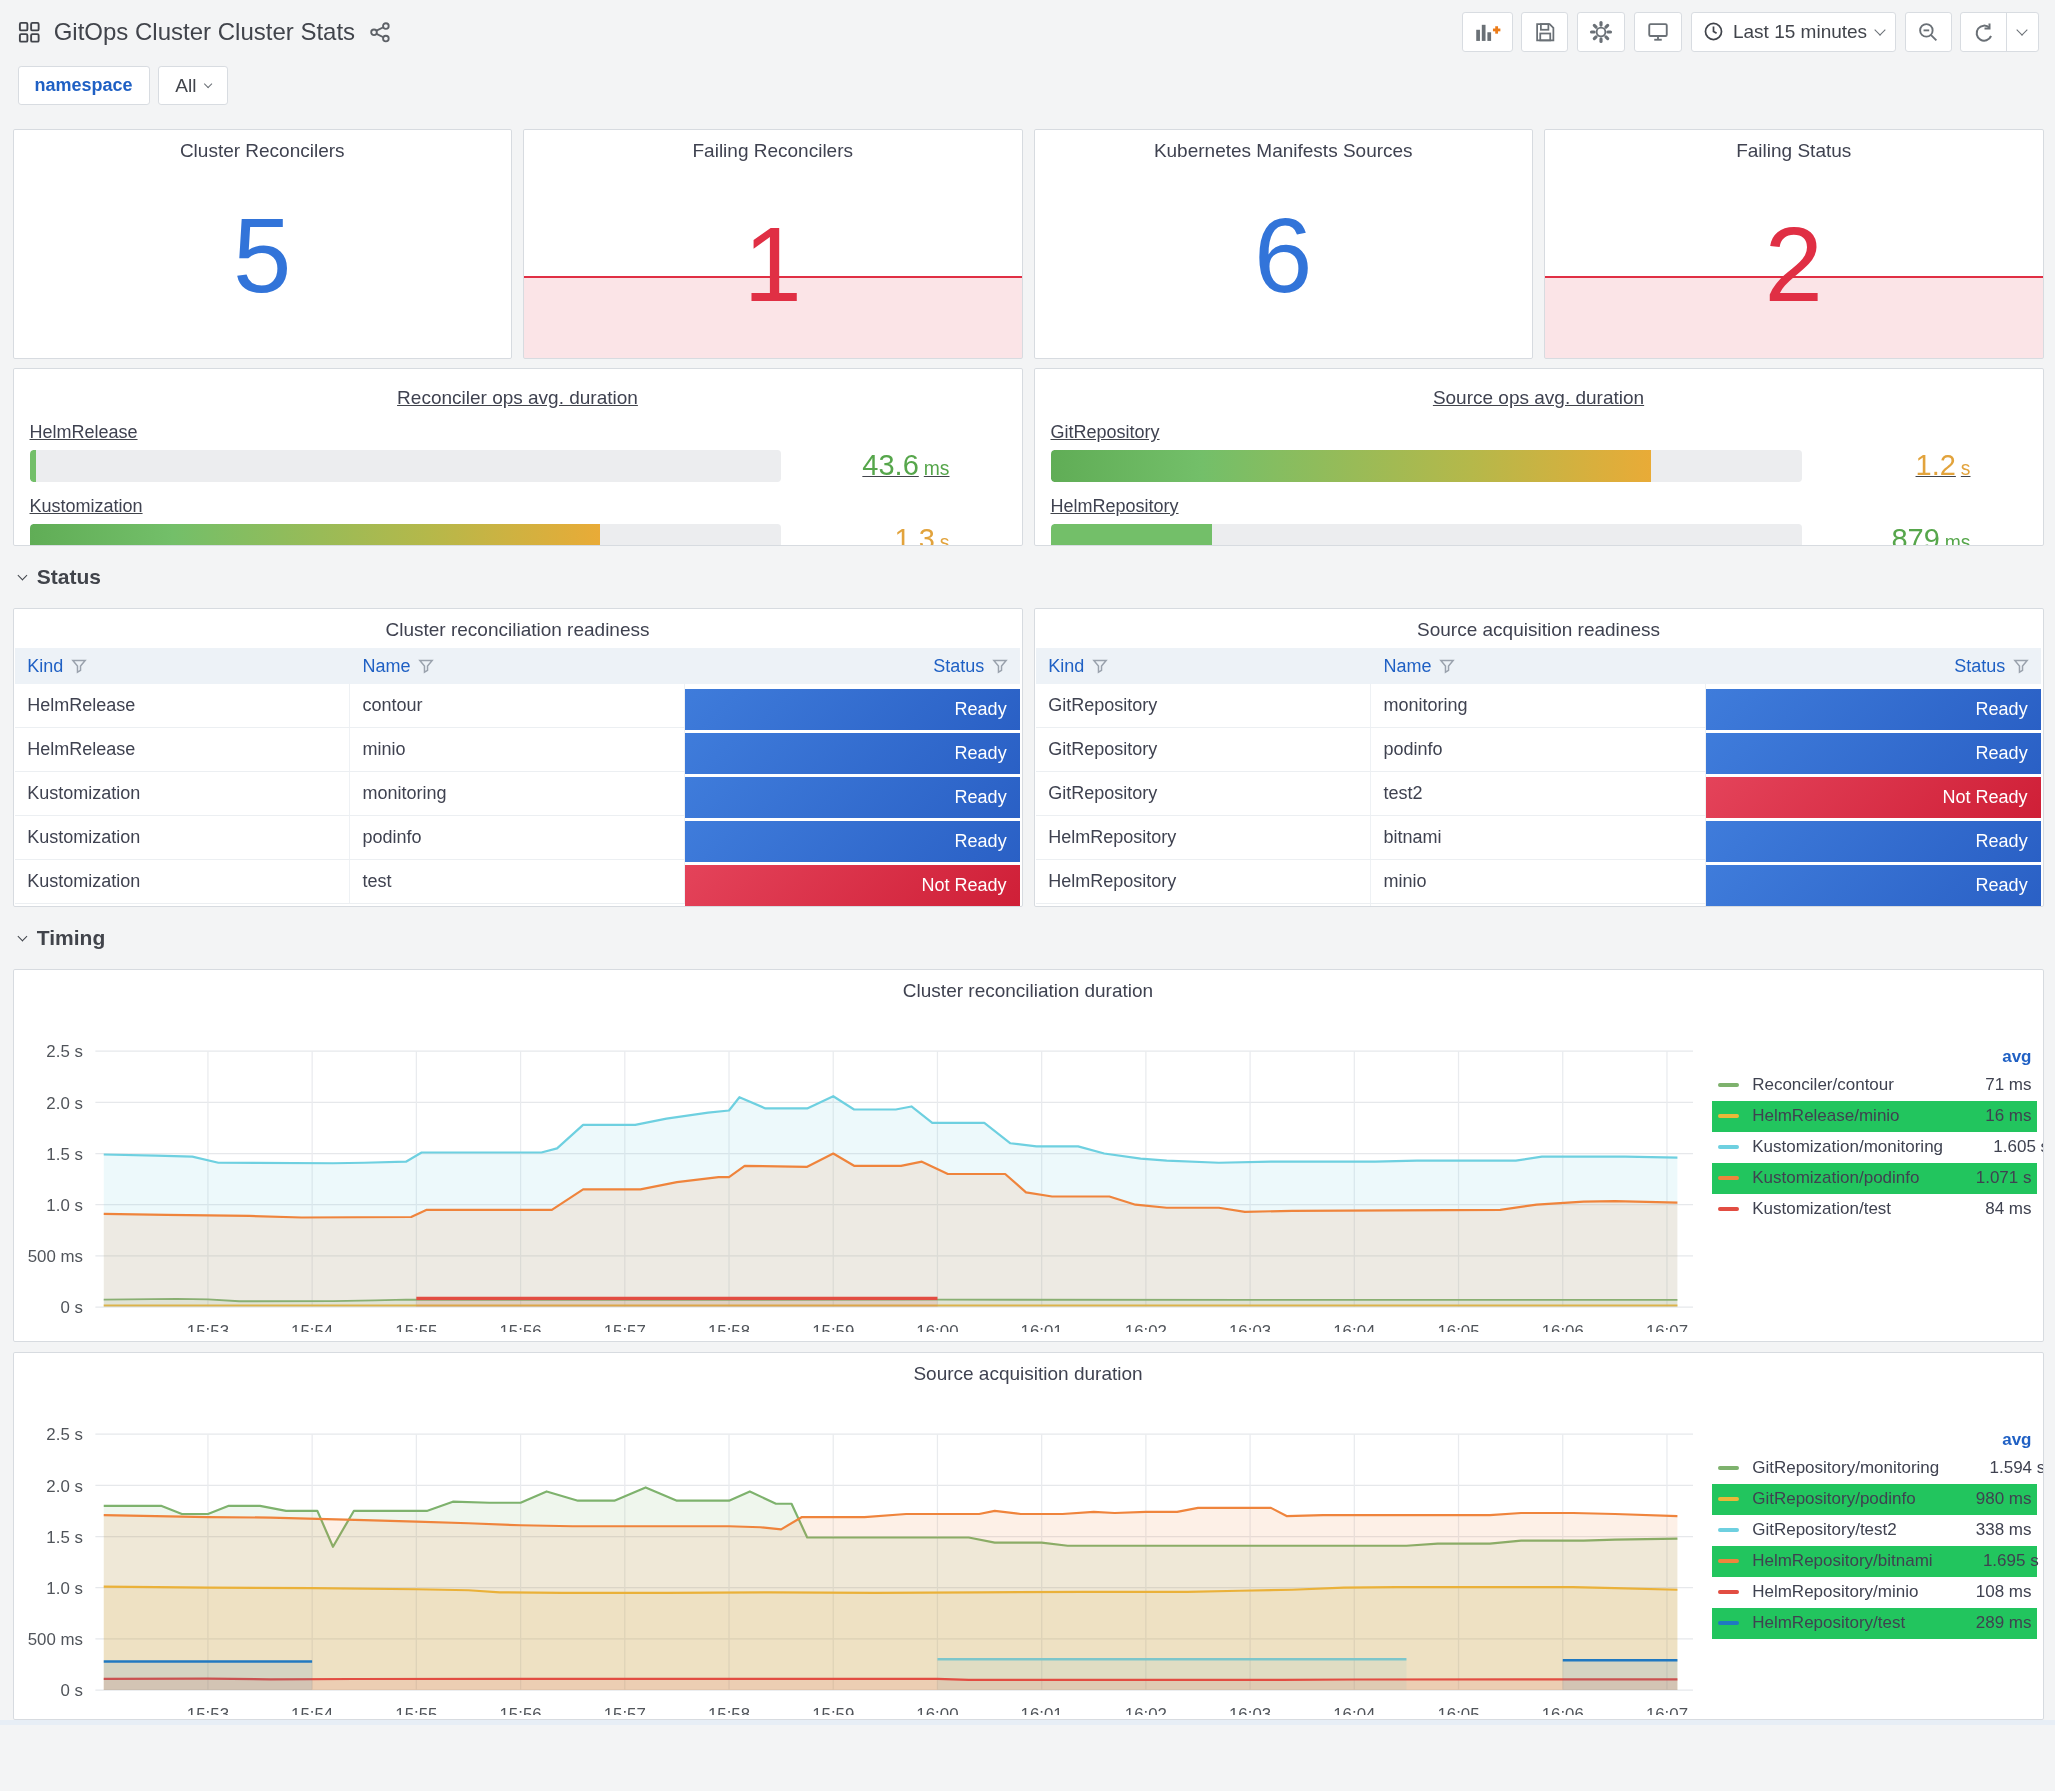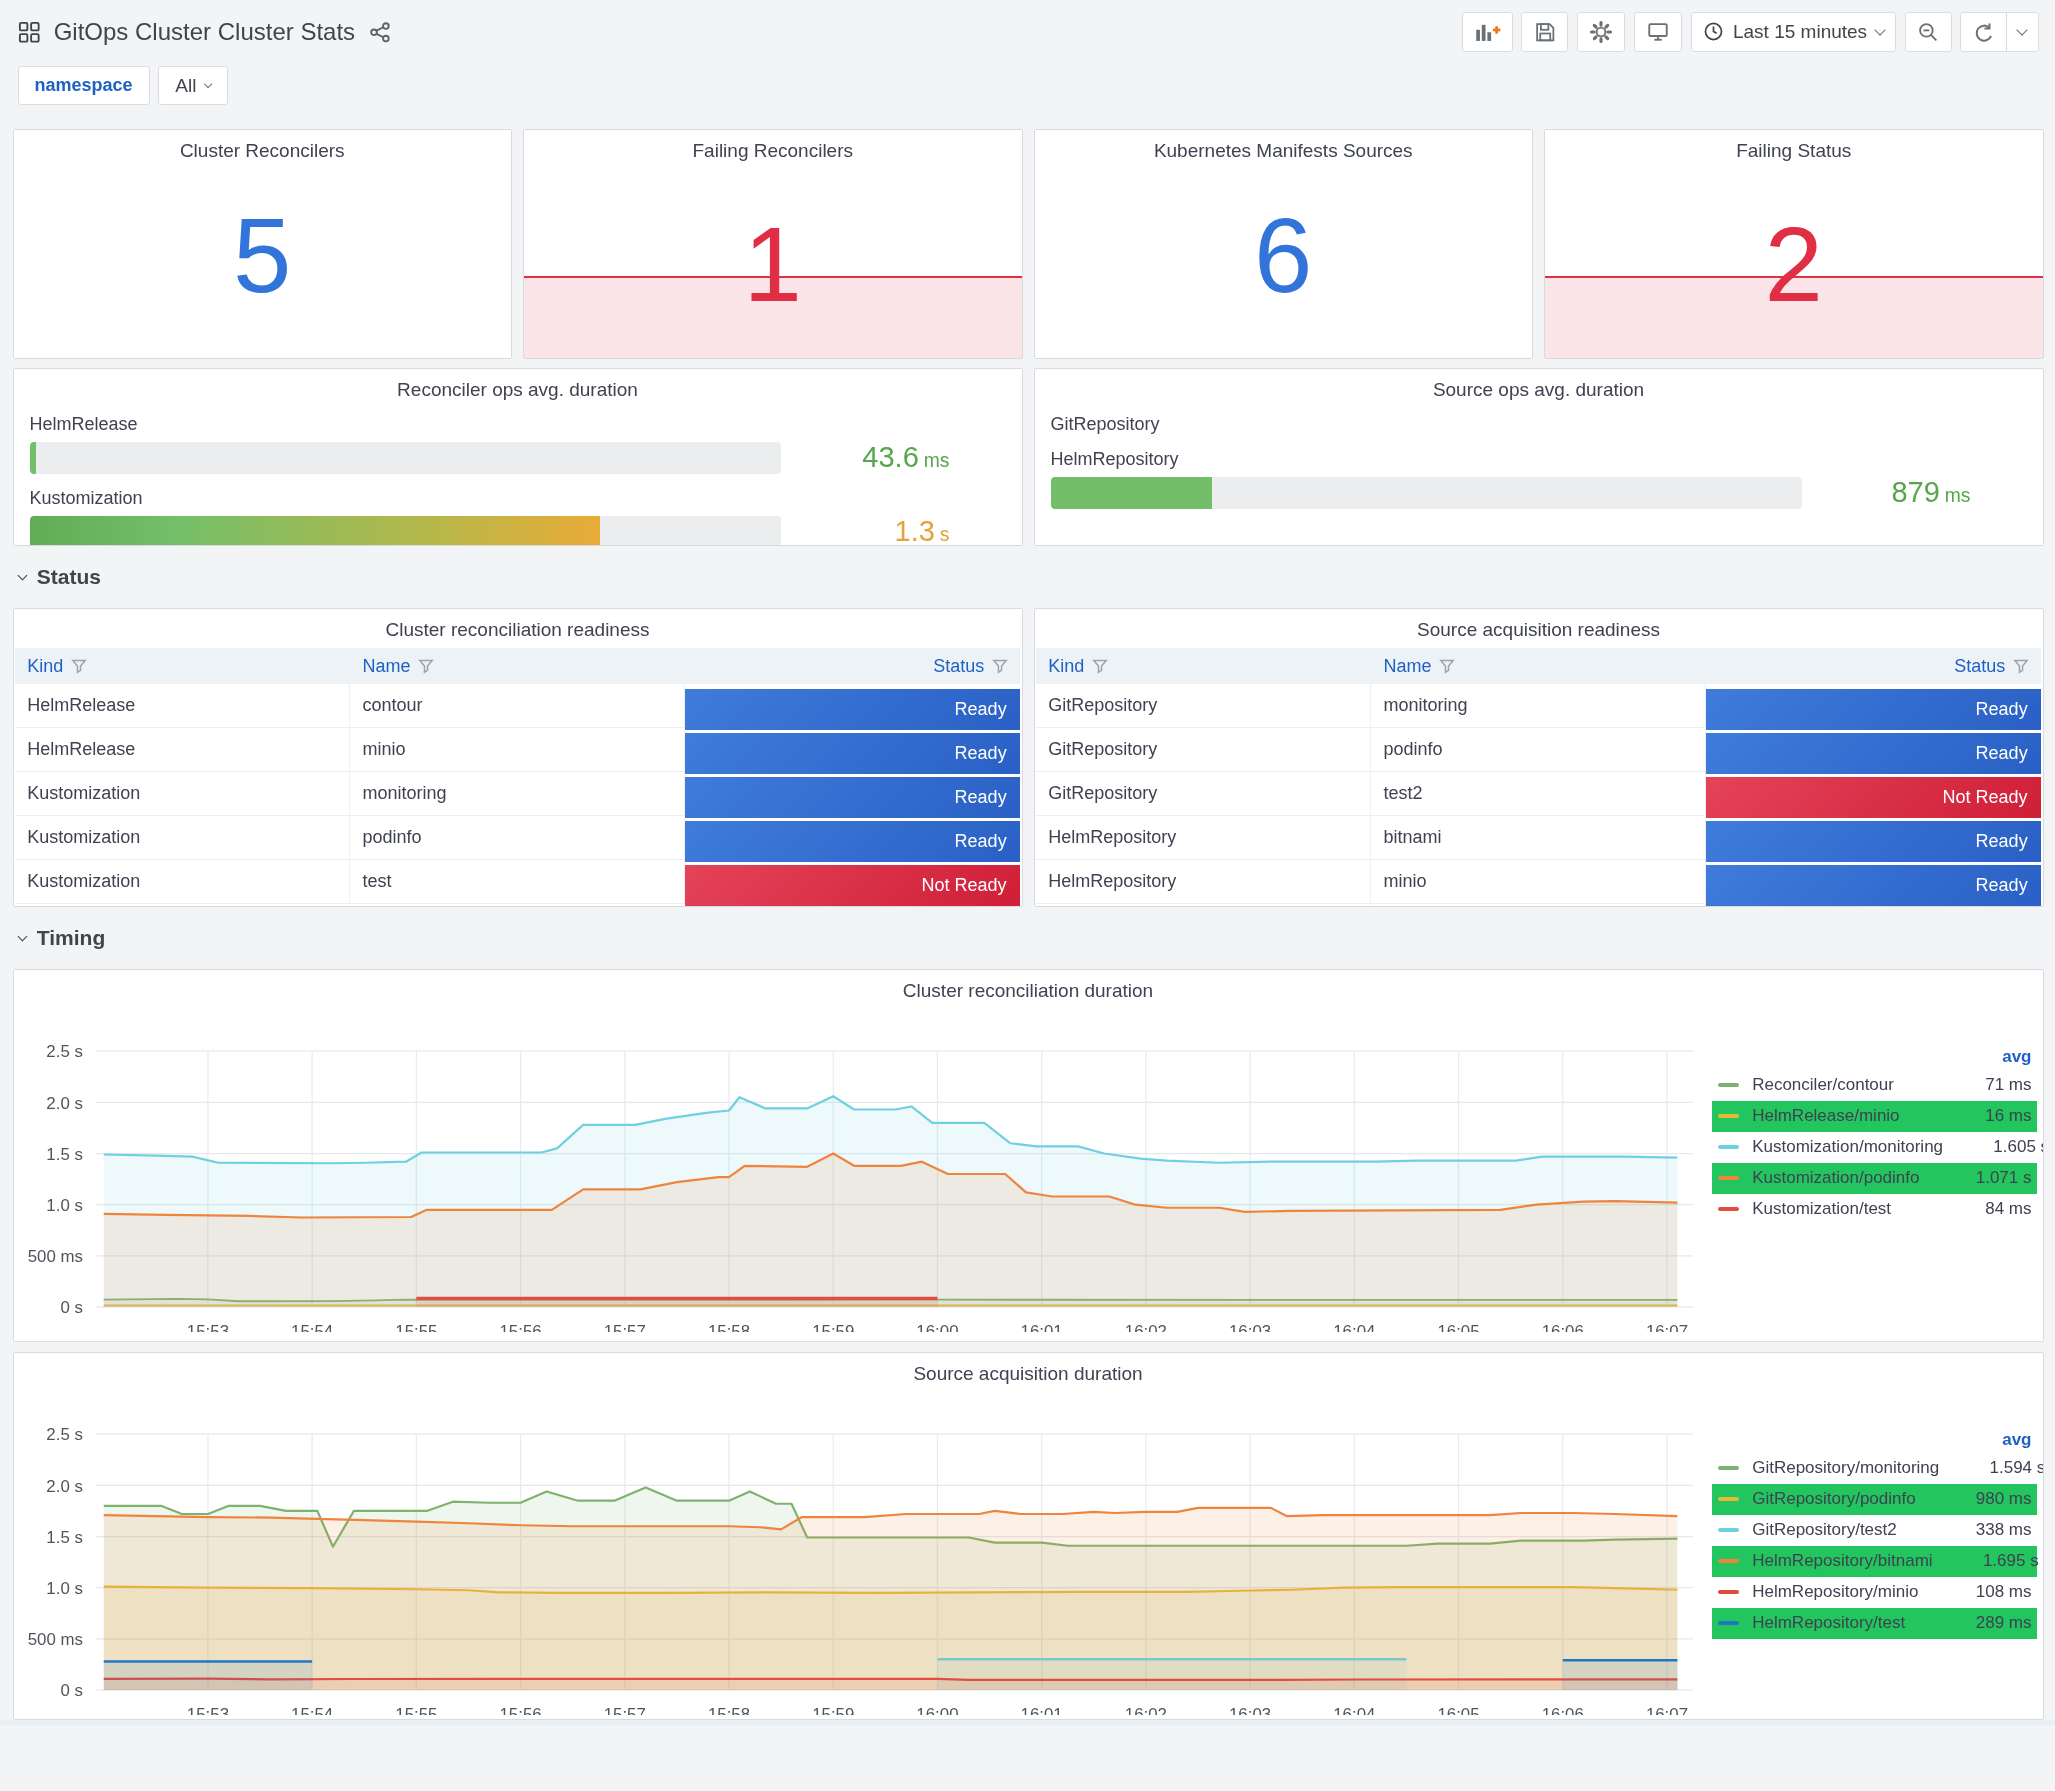--- a/index.html
+++ b/index.html
@@ -29,21 +29,21 @@
   .row { margin:0 12.5px; display:flex; gap:11px; }
   .panel { background:#fff; border:0.6px solid #d7dbe0; border-radius:1.9px; position:relative; overflow:hidden; }
   .panel-title { text-align:center; font-size:19px; font-weight:500; color:#3f4250; padding-top:10px; position:relative; z-index:3; }
   #stats-row { margin-top:13.7px; height:230px; }
   #stats-row .panel { flex:1; }
   .stat-value { position:absolute; left:0; right:0; top:55%; transform:translateY(-50%); text-align:center;
     font-size:105px; font-weight:500; line-height:1; z-index:2; }
   .stat-spark { position:absolute; left:0; right:0; bottom:0; height:36%; background:rgba(224,47,68,0.13);
     border-top:2.5px solid #e02f44; z-index:1; }
   #gauges-row { margin-top:8.7px; height:178px; }
-  #gauges-row .panel { flex:1; padding:0 16px; }
+  #gauges-row .panel { flex:1; padding:8px 16px;text-decoration:underline; }
   .gauge-label { font-size:18px; color:#3f4250; margin-top:13.7px; margin-bottom:6.2px; }
   .gauge-line { display:flex; align-items:center; }
   .gauge-track { flex:1; height:32px; background:#ecedef; border-radius:3.7px; position:relative; overflow:hidden; }
   .gauge-fill { position:absolute; left:0; top:0; bottom:0; border-radius:3.7px 0 0 3.7px; }
   .fill-green { background:#73bf69; }
   .fill-gradient { background:linear-gradient(90deg,#60ad56 0%,#73bf69 25%,#b5b84a 70%,#e9ab37 100%); }
   .gauge-value { width:225px; text-align:right; padding-right:56px; font-weight:500; white-space:nowrap; }
   .gauge-value .num { font-size:29px; }
   .gauge-value .unit { font-size:19.3px; margin-left:5px;margin-top:28px; }
   .vc-green { color:#56a64b; } .vc-orange { color:#e2a33c; }
@@ -215,20 +215,26 @@
         <div class="gauge-line">
           <div class="gauge-track">
             <div class="gauge-fill fill-gradient" style="width: 76%;"></div>
           </div>
           <div class="gauge-value vc-orange"><span class="num">1.3</span><span class="unit">s</span></div>
         </div>
       </div>
       <div class="panel">
         <div class="panel-title">Source ops avg. duration</div>
         <div class="gauge-label">GitRepository</div>
+        <div class="gauge-line">
+          <div class="gauge-track">
+            <div class="gauge-fill fill-gradient" style="width: 80%;"></div>
+          </div>
+          <div class="gauge-value vc-orange"><span class="num">1.2</span><span class="unit">s</span></div>
+        </div>
         <div class="gauge-label">HelmRepository</div>
         <div class="gauge-line">
           <div class="gauge-track">
             <div class="gauge-fill fill-green" style="width: 21.5%;"></div>
           </div>
           <div class="gauge-value vc-green"><span class="num">879</span><span class="unit">ms</span></div>
         </div>
       </div>
     </div>
 

